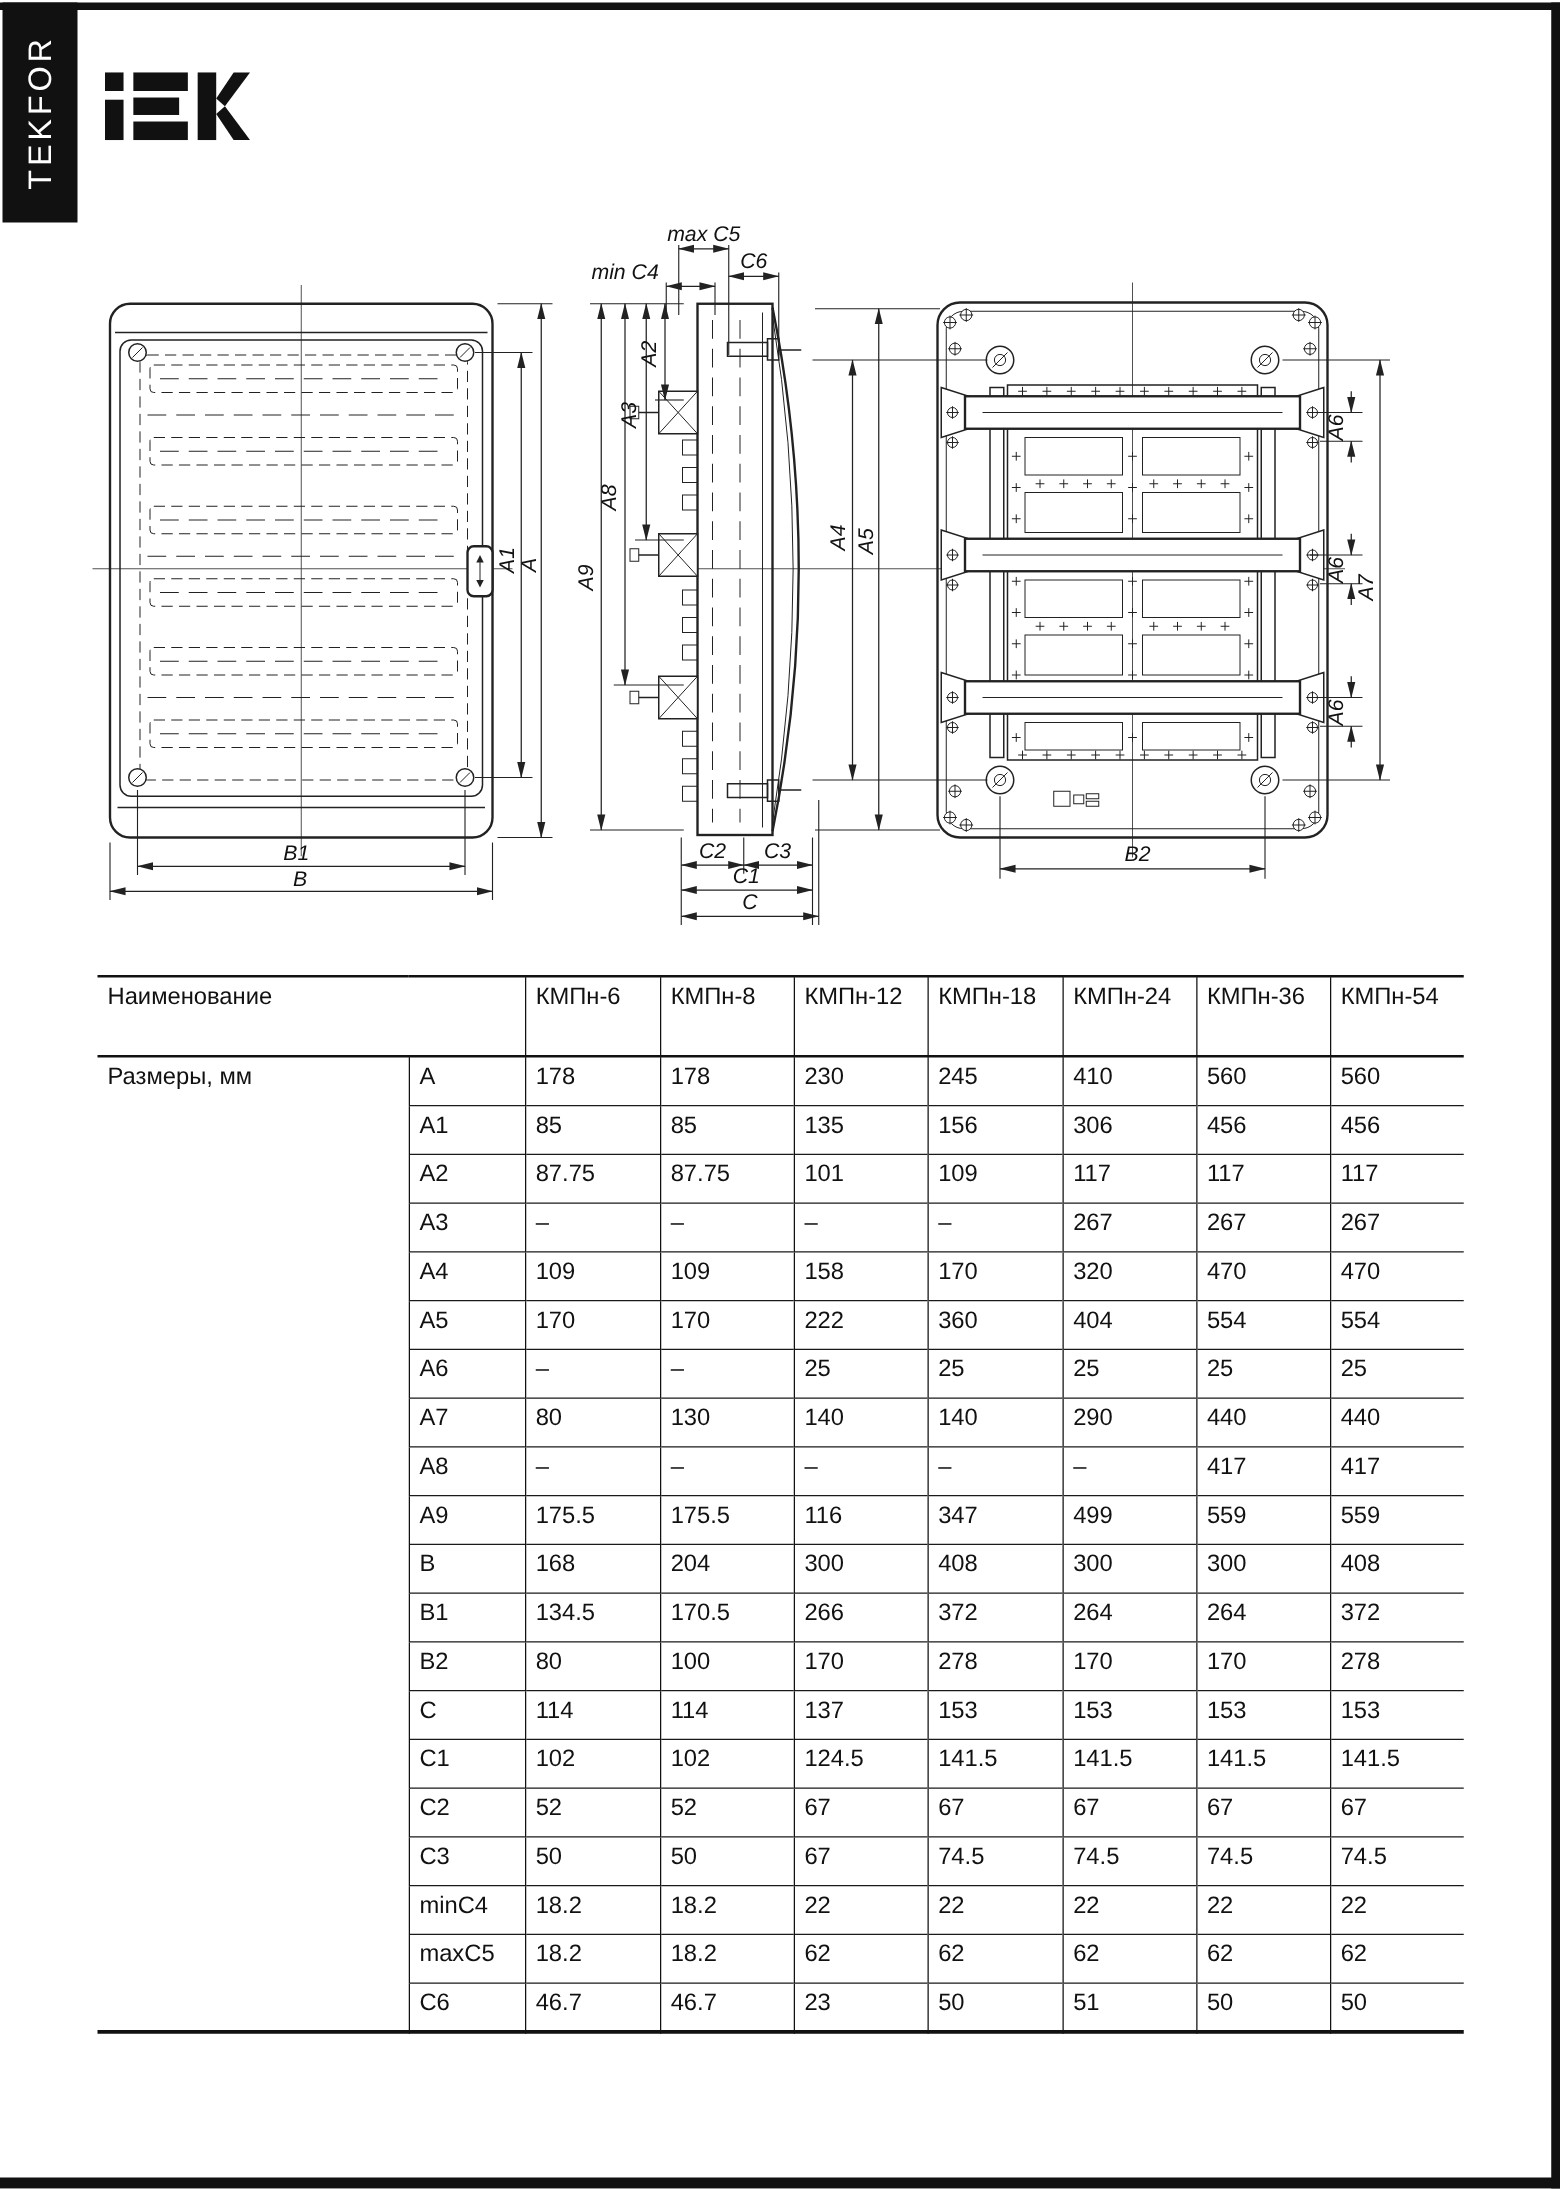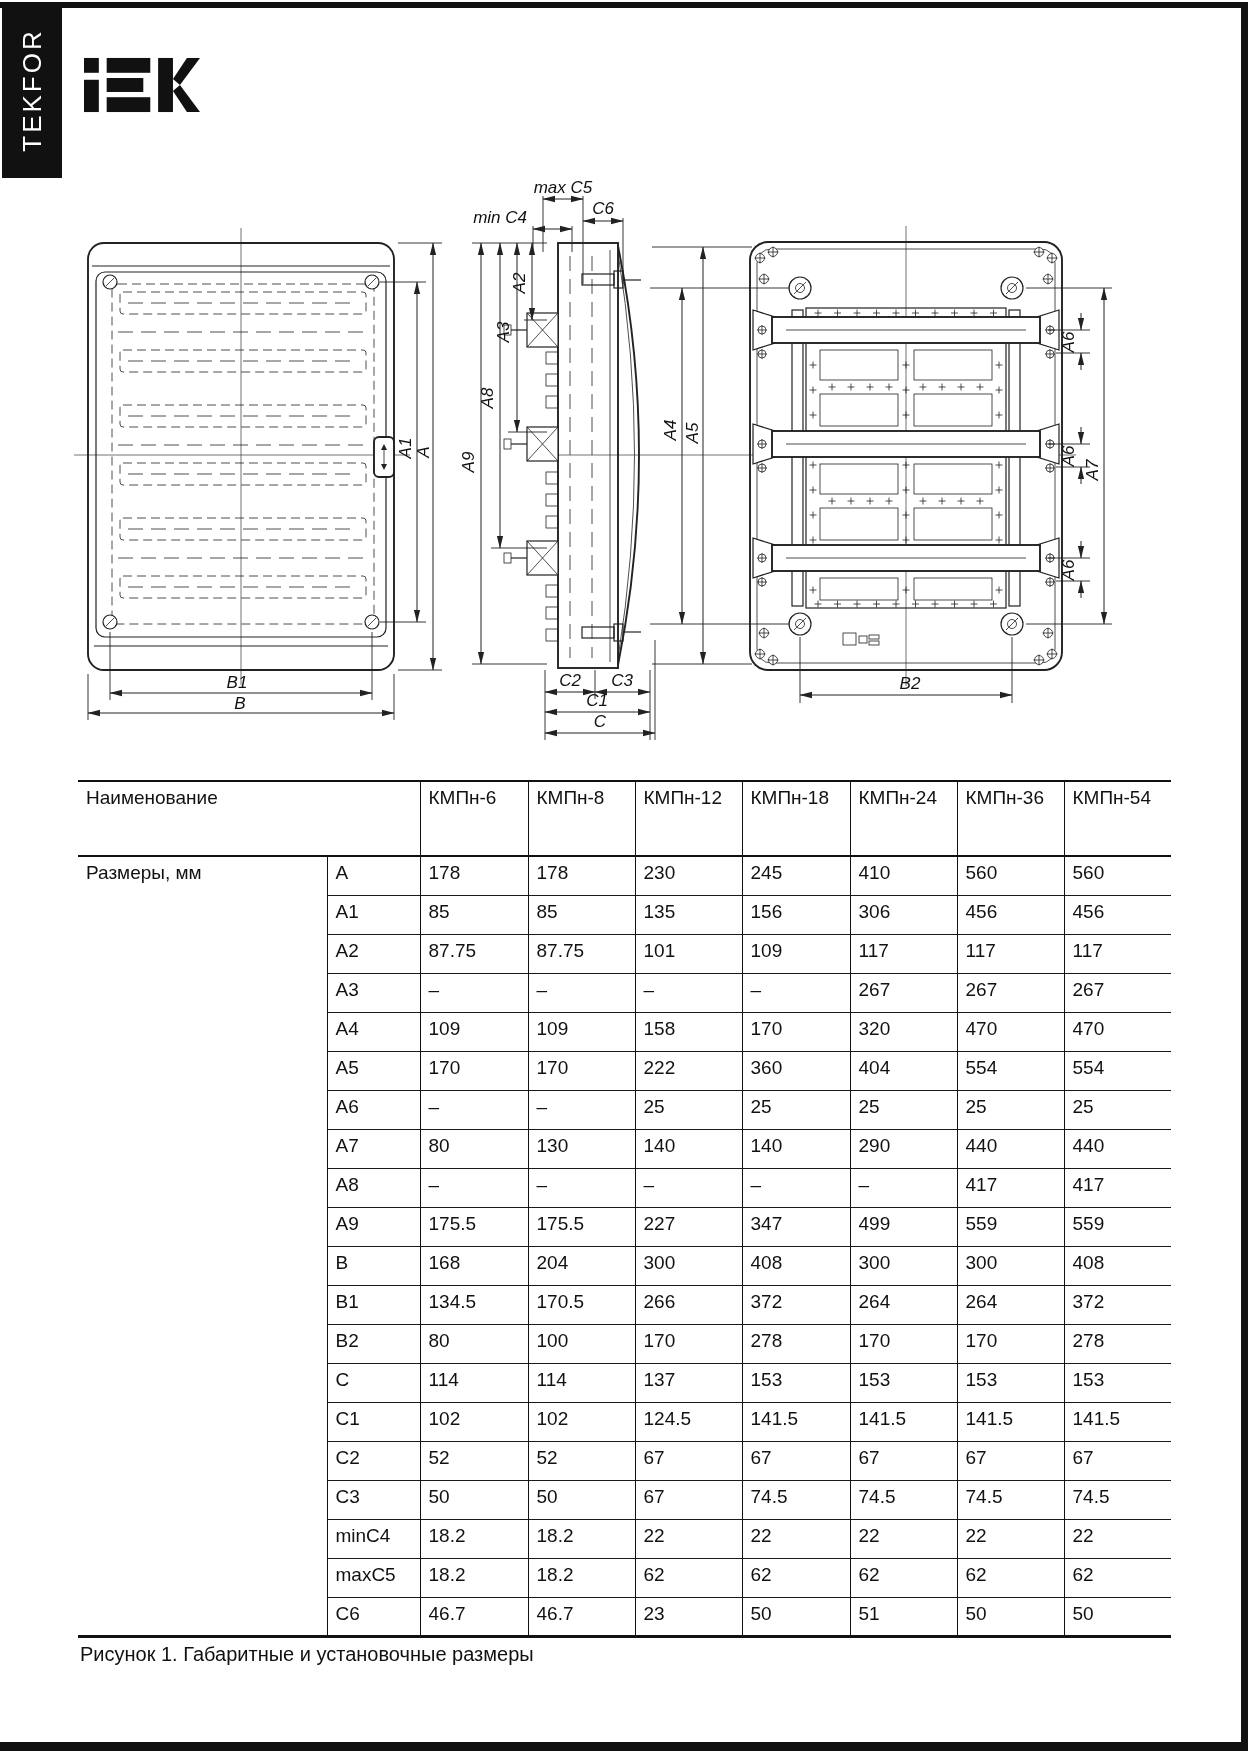--- a/index.html
+++ b/index.html
@@ -21,21 +21,21 @@
   #dwg .ext{stroke-width:0.9px;}
   #dwg .dim{stroke-width:1px;}
   #dwg .dashA{stroke-dasharray:9 5;}
   #dwg .dashB{stroke-dasharray:15 8;}
   #dwg text{stroke:none;fill:#111;font:italic 17px "Liberation Sans",sans-serif;}
   .dim-table{position:absolute;left:78px;top:780px;width:1093px;border-collapse:collapse;
         table-layout:fixed;font-size:19px;color:#111;
         border-top:2px solid #111;border-bottom:3px solid #111;}
   .dim-table th,.dim-table td{font-weight:normal;text-align:left;vertical-align:top;
         padding:5px 4px 0 8px;overflow:hidden;white-space:nowrap;}
-  .dim-table thead tr{height:75px;}
+  .dim-table thead tr{height:64px;}
   .dim-table thead{border-bottom:2px solid #111;}
   .dim-table tbody tr{height:39px;}
   .dim-table tbody td{border-top:1px solid #1a1a1a;}
   .dim-table tbody tr:first-child td{border-top:none;}
   .dim-table th.model,.dim-table td.dim,.dim-table td.val{border-left:1.5px solid #111;}
   .dim-table td.group-label{border-left:none;}
   .caption{position:absolute;left:80px;top:1643px;font-size:20px;color:#111;}
 </style>
 </head>
 <body>
@@ -631,21 +631,21 @@
           <td class="val">–</td>
           <td class="val">–</td>
           <td class="val">–</td>
           <td class="val">417</td>
           <td class="val">417</td>
         </tr>
         <tr>
           <td class="dim">A9</td>
           <td class="val">175.5</td>
           <td class="val">175.5</td>
-          <td class="val">227</td>
+          <td class="val">116</td>
           <td class="val">347</td>
           <td class="val">499</td>
           <td class="val">559</td>
           <td class="val">559</td>
         </tr>
         <tr>
           <td class="dim">B</td>
           <td class="val">168</td>
           <td class="val">204</td>
           <td class="val">300</td>
@@ -740,15 +740,14 @@
           <td class="val">46.7</td>
           <td class="val">23</td>
           <td class="val">50</td>
           <td class="val">51</td>
           <td class="val">50</td>
           <td class="val">50</td>
         </tr>
       </tbody>
   </table>
 
-  <div class="caption">Рисунок 1. Габаритные и установочные размеры</div>
 
 </div>
 
 </body></html>

